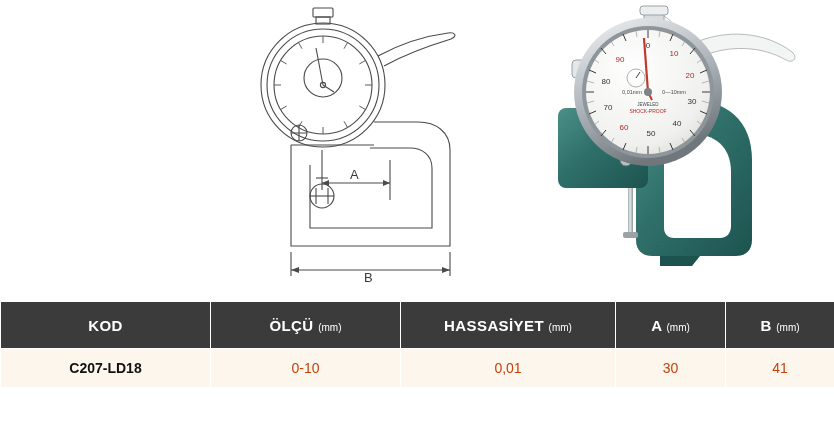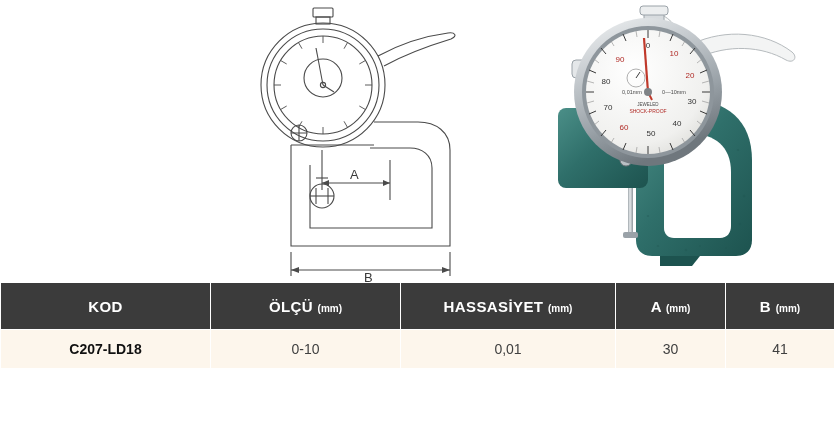--- a/index.html
+++ b/index.html
@@ -38,21 +38,21 @@
     left: 540px;
     top: 0px;
     width: 290px;
     height: 290px;
   }
 
   
   .table-wrap {
     position: absolute;
     left: 0;
-    top: 282px;
+    top: 301px;
     width: 834px;
   }
   table.spec {
     border-collapse: collapse;
     width: 834px;
     table-layout: fixed;
   }
   table.spec th, table.spec td {
     border: 1px solid #ffffff;
     text-align: center;
@@ -61,27 +61,27 @@
   table.spec thead th {
     background: #3b3b3b;
     color: #ffffff;
     height: 44px;
     font-size: 15px;
     font-weight: bold;
     letter-spacing: .4px;
   }
   table.spec thead th .unit {
     font-size: 10px;
-    font-weight: bold;
+    font-weight: normal;
     letter-spacing: 0;
   }
   table.spec tbody td {
     height: 36px;
     font-size: 14px;
-    color: #404040;
+    color: #c2410c;
   }
   table.spec tbody tr.row-odd td {
     background: #fdf6ec;
   }
   table.spec tbody tr.row-even td {
     background: #eef1f5;
   }
   table.spec tbody td.kod {
     font-weight: bold;
     color: #111111;

